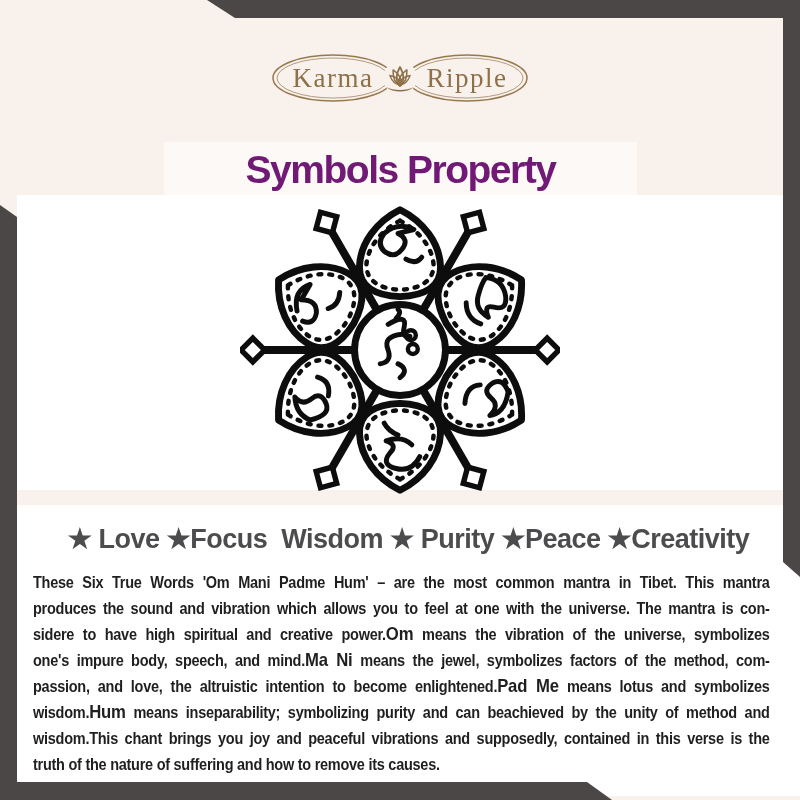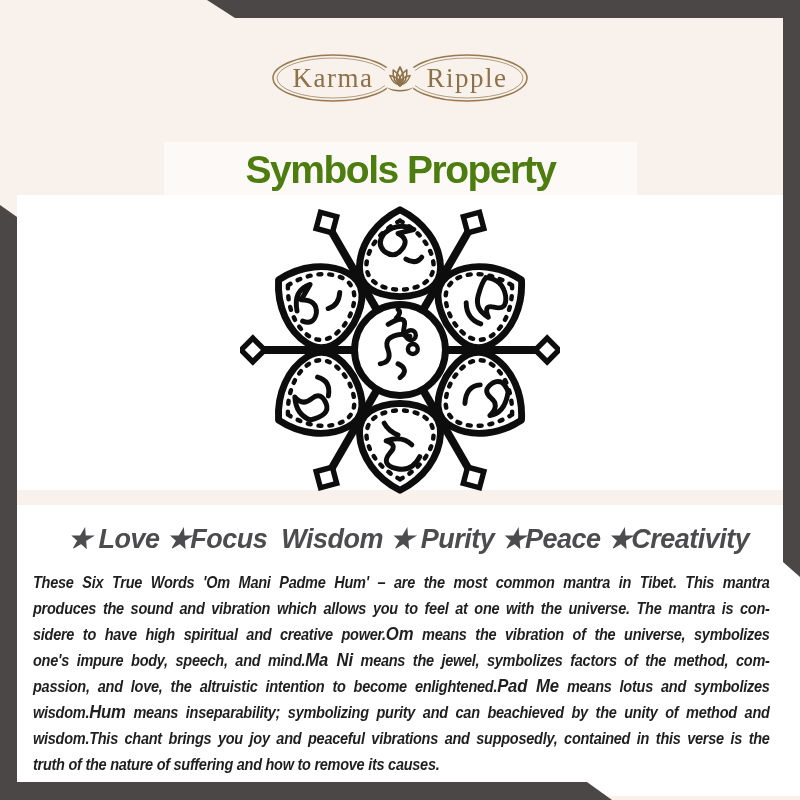--- a/index.html
+++ b/index.html
@@ -3,21 +3,21 @@
 <meta charset="utf-8">
 <style>
   html,body{margin:0;padding:0;background:#e9e4e0;}
   .stage{position:relative;width:800px;height:800px;overflow:hidden;
          background:#f8f1ec;font-family:"Liberation Sans",sans-serif;}
 
   
   .title-box{position:absolute;left:164px;top:142px;width:473px;height:56px;background:#fcf9f6;}
   .panel{position:absolute;background:#ffffff;}
   .mandala-panel{left:17px;top:195px;width:783px;height:295px;}
-  .text-panel{left:17px;top:505px;width:783px;height:291px;font-style:italic;}
+  .text-panel{left:17px;top:505px;width:783px;height:291px;}
 
   
   .accent{position:absolute;background:#4b4747;}
   .top-bar{left:0;top:0;width:800px;height:18px;
            clip-path:polygon(207px 0,800px 0,800px 18px,235px 18px);}
   .right-bar{left:783px;top:0;width:17px;height:577px;
            clip-path:polygon(0 0,17px 0,17px 577px,0 562px);}
   .left-bar{left:0;top:205px;width:17px;height:595px;
            clip-path:polygon(0 0,17px 12px,17px 595px,0 595px);}
   .bottom-bar{left:0;top:782px;width:612px;height:18px;
@@ -27,21 +27,21 @@
   .logo{position:absolute;left:270px;top:48px;width:260px;height:58px;}
   .logo .loop{fill:none;stroke:#97794e;stroke-width:1.5;}
   .logo .loop2{fill:none;stroke:#97794e;stroke-width:0.9;opacity:.8;}
   .logo .mask{fill:#f8f1ec;stroke:none;}
   .logo .lotus{fill:none;stroke:#8e7148;stroke-width:1.7;stroke-linejoin:round;}
   .logo .lotus-base{fill:#8e7148;stroke:none;}
   .logo text{font-family:"Liberation Serif",serif;font-size:27px;fill:#8e7148;letter-spacing:1.5px;}
 
   
   .page-title{position:absolute;left:164px;top:148px;width:473px;text-align:center;
-              font-size:39px;font-weight:700;letter-spacing:-1.5px;color:#4d7c0f;}
+              font-size:39px;font-weight:700;letter-spacing:-1.5px;color:#701a75;}
 
   
   .mandala{position:absolute;left:240px;top:190px;width:320px;height:320px;}
   .mandala .spoke{stroke:#0d0d0d;stroke-width:8;}
   .mandala .petal{fill:#ffffff;stroke:#0d0d0d;stroke-width:7;stroke-linejoin:round;}
   .mandala .orn{fill:none;stroke:#0d0d0d;stroke-width:4.5;stroke-dasharray:3 8;stroke-linecap:round;}
   .mandala .glyph{fill:none;stroke:#0d0d0d;stroke-width:5;stroke-linecap:round;stroke-linejoin:round;}
   .mandala .diam{fill:#ffffff;stroke:#0d0d0d;stroke-width:5.5;}
   .mandala .ring{fill:#ffffff;stroke:#0d0d0d;stroke-width:7;}
   .mandala .cglyph{fill:none;stroke:#0d0d0d;stroke-width:5;stroke-linecap:round;stroke-linejoin:round;}

